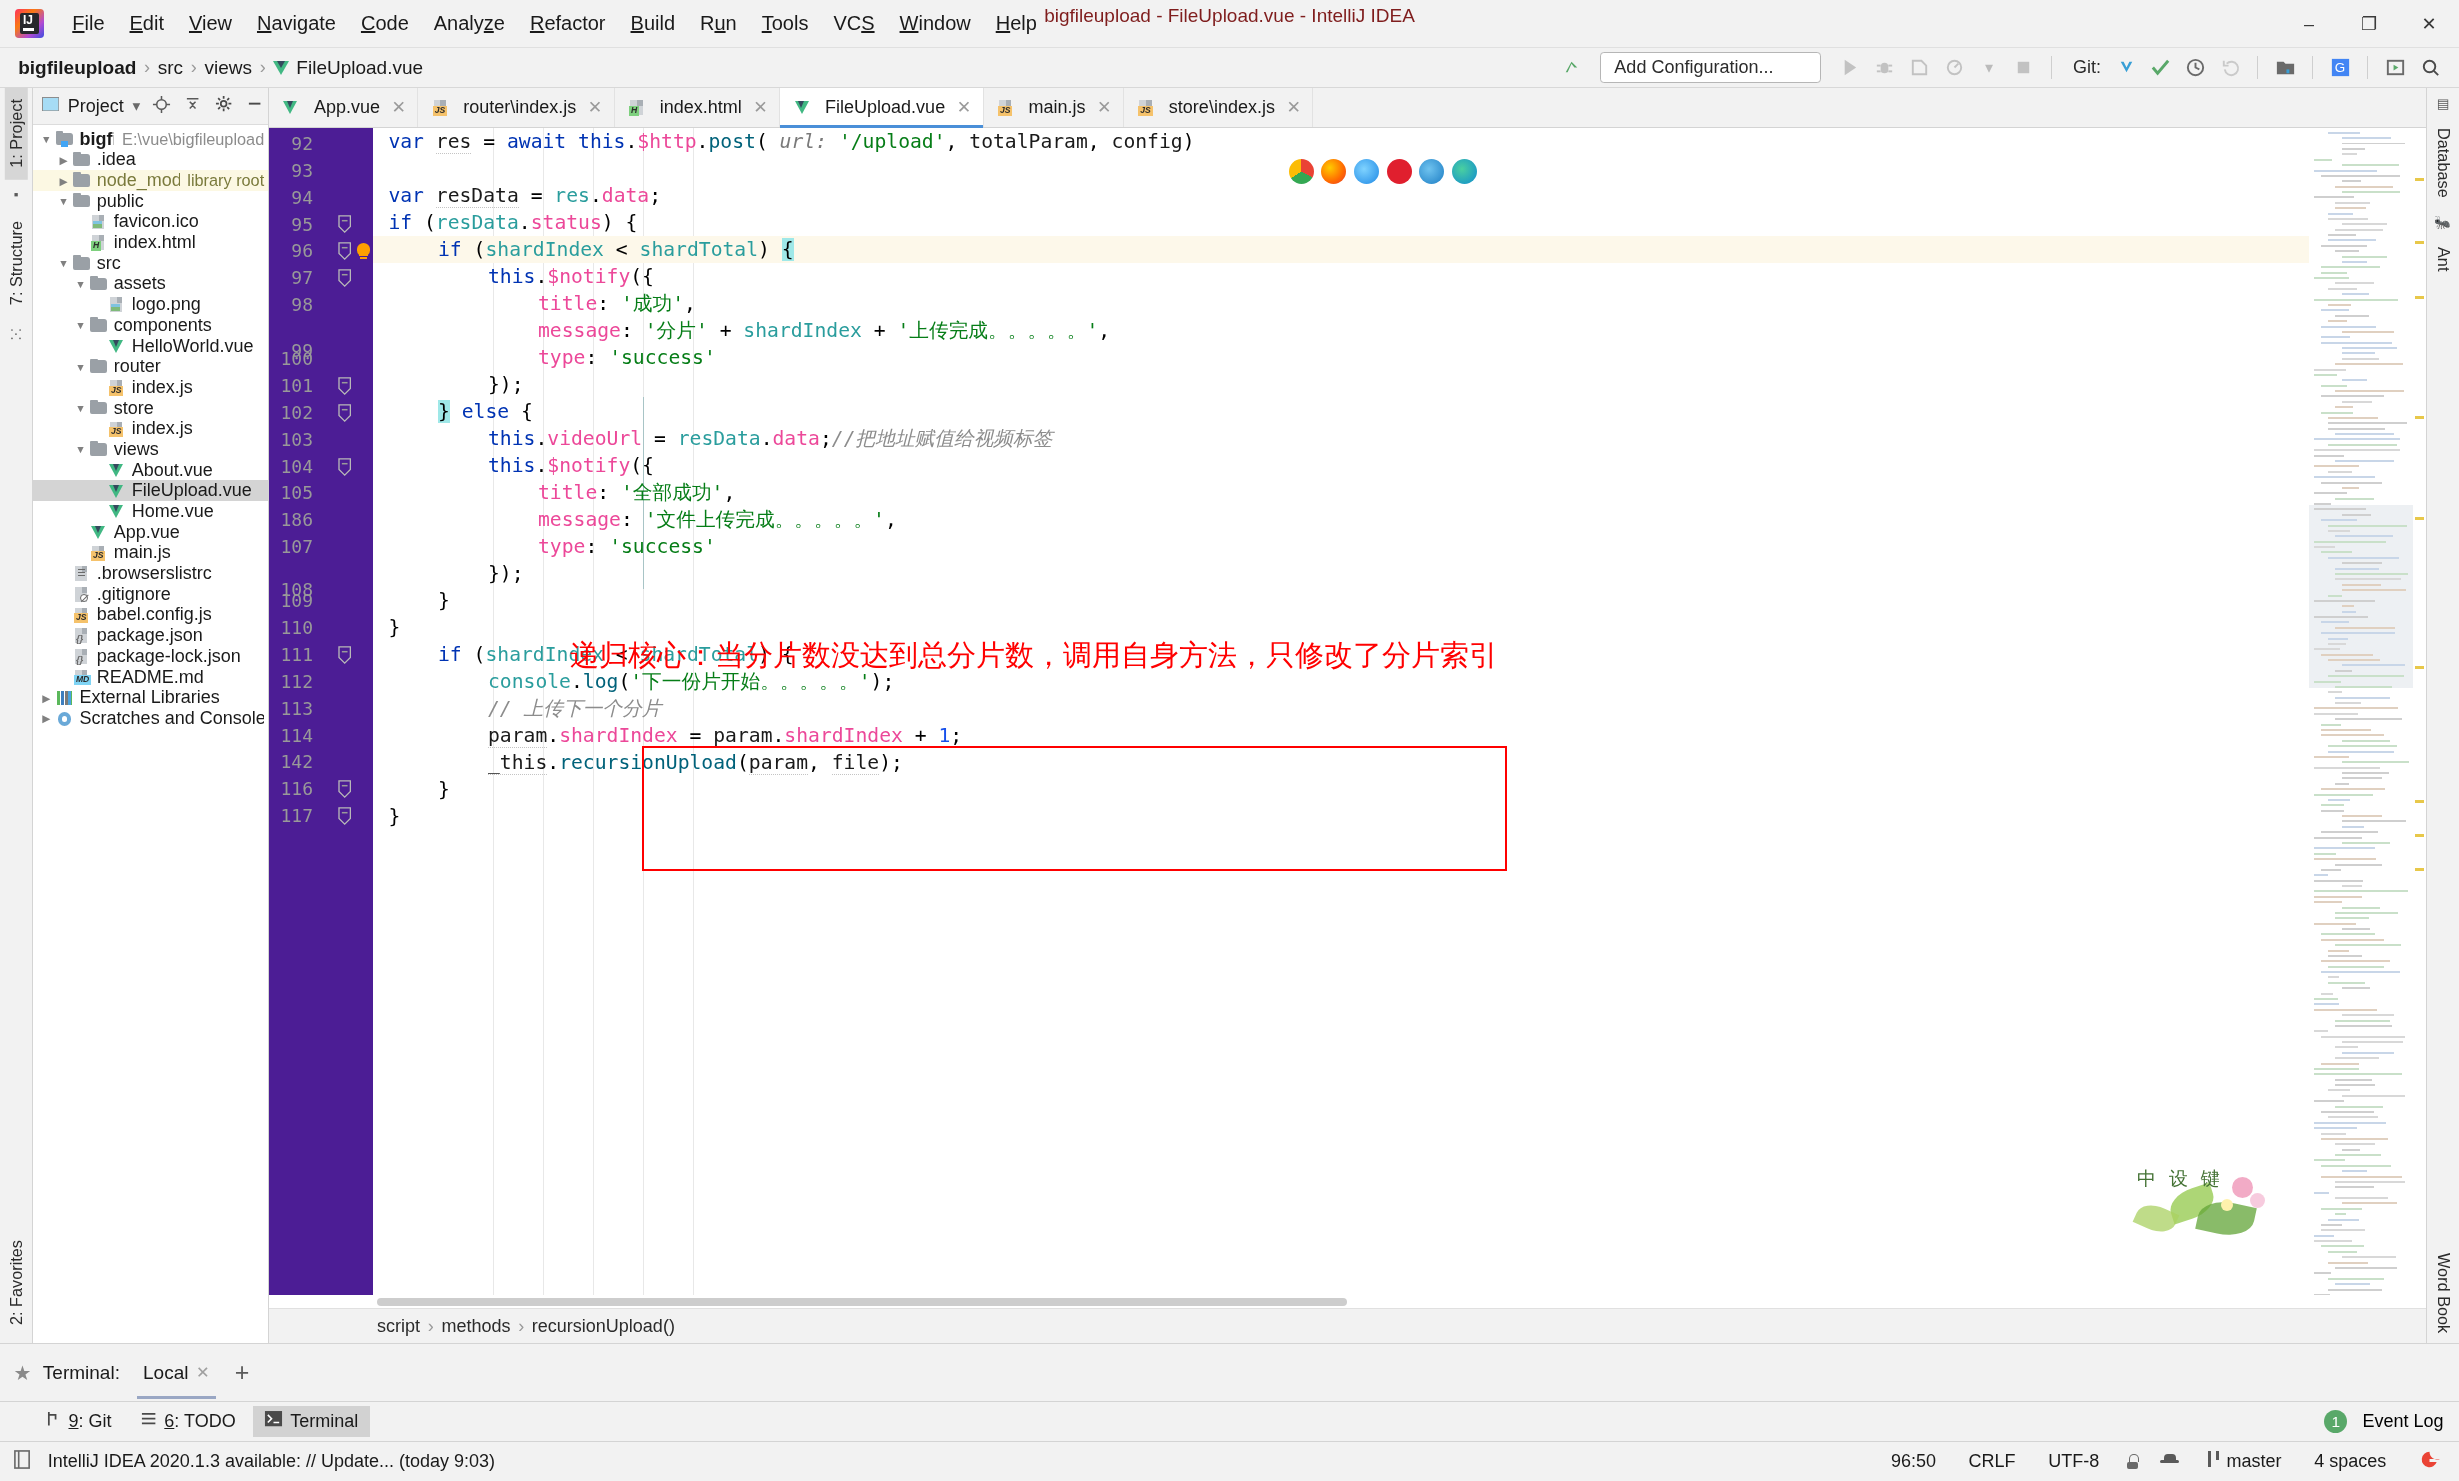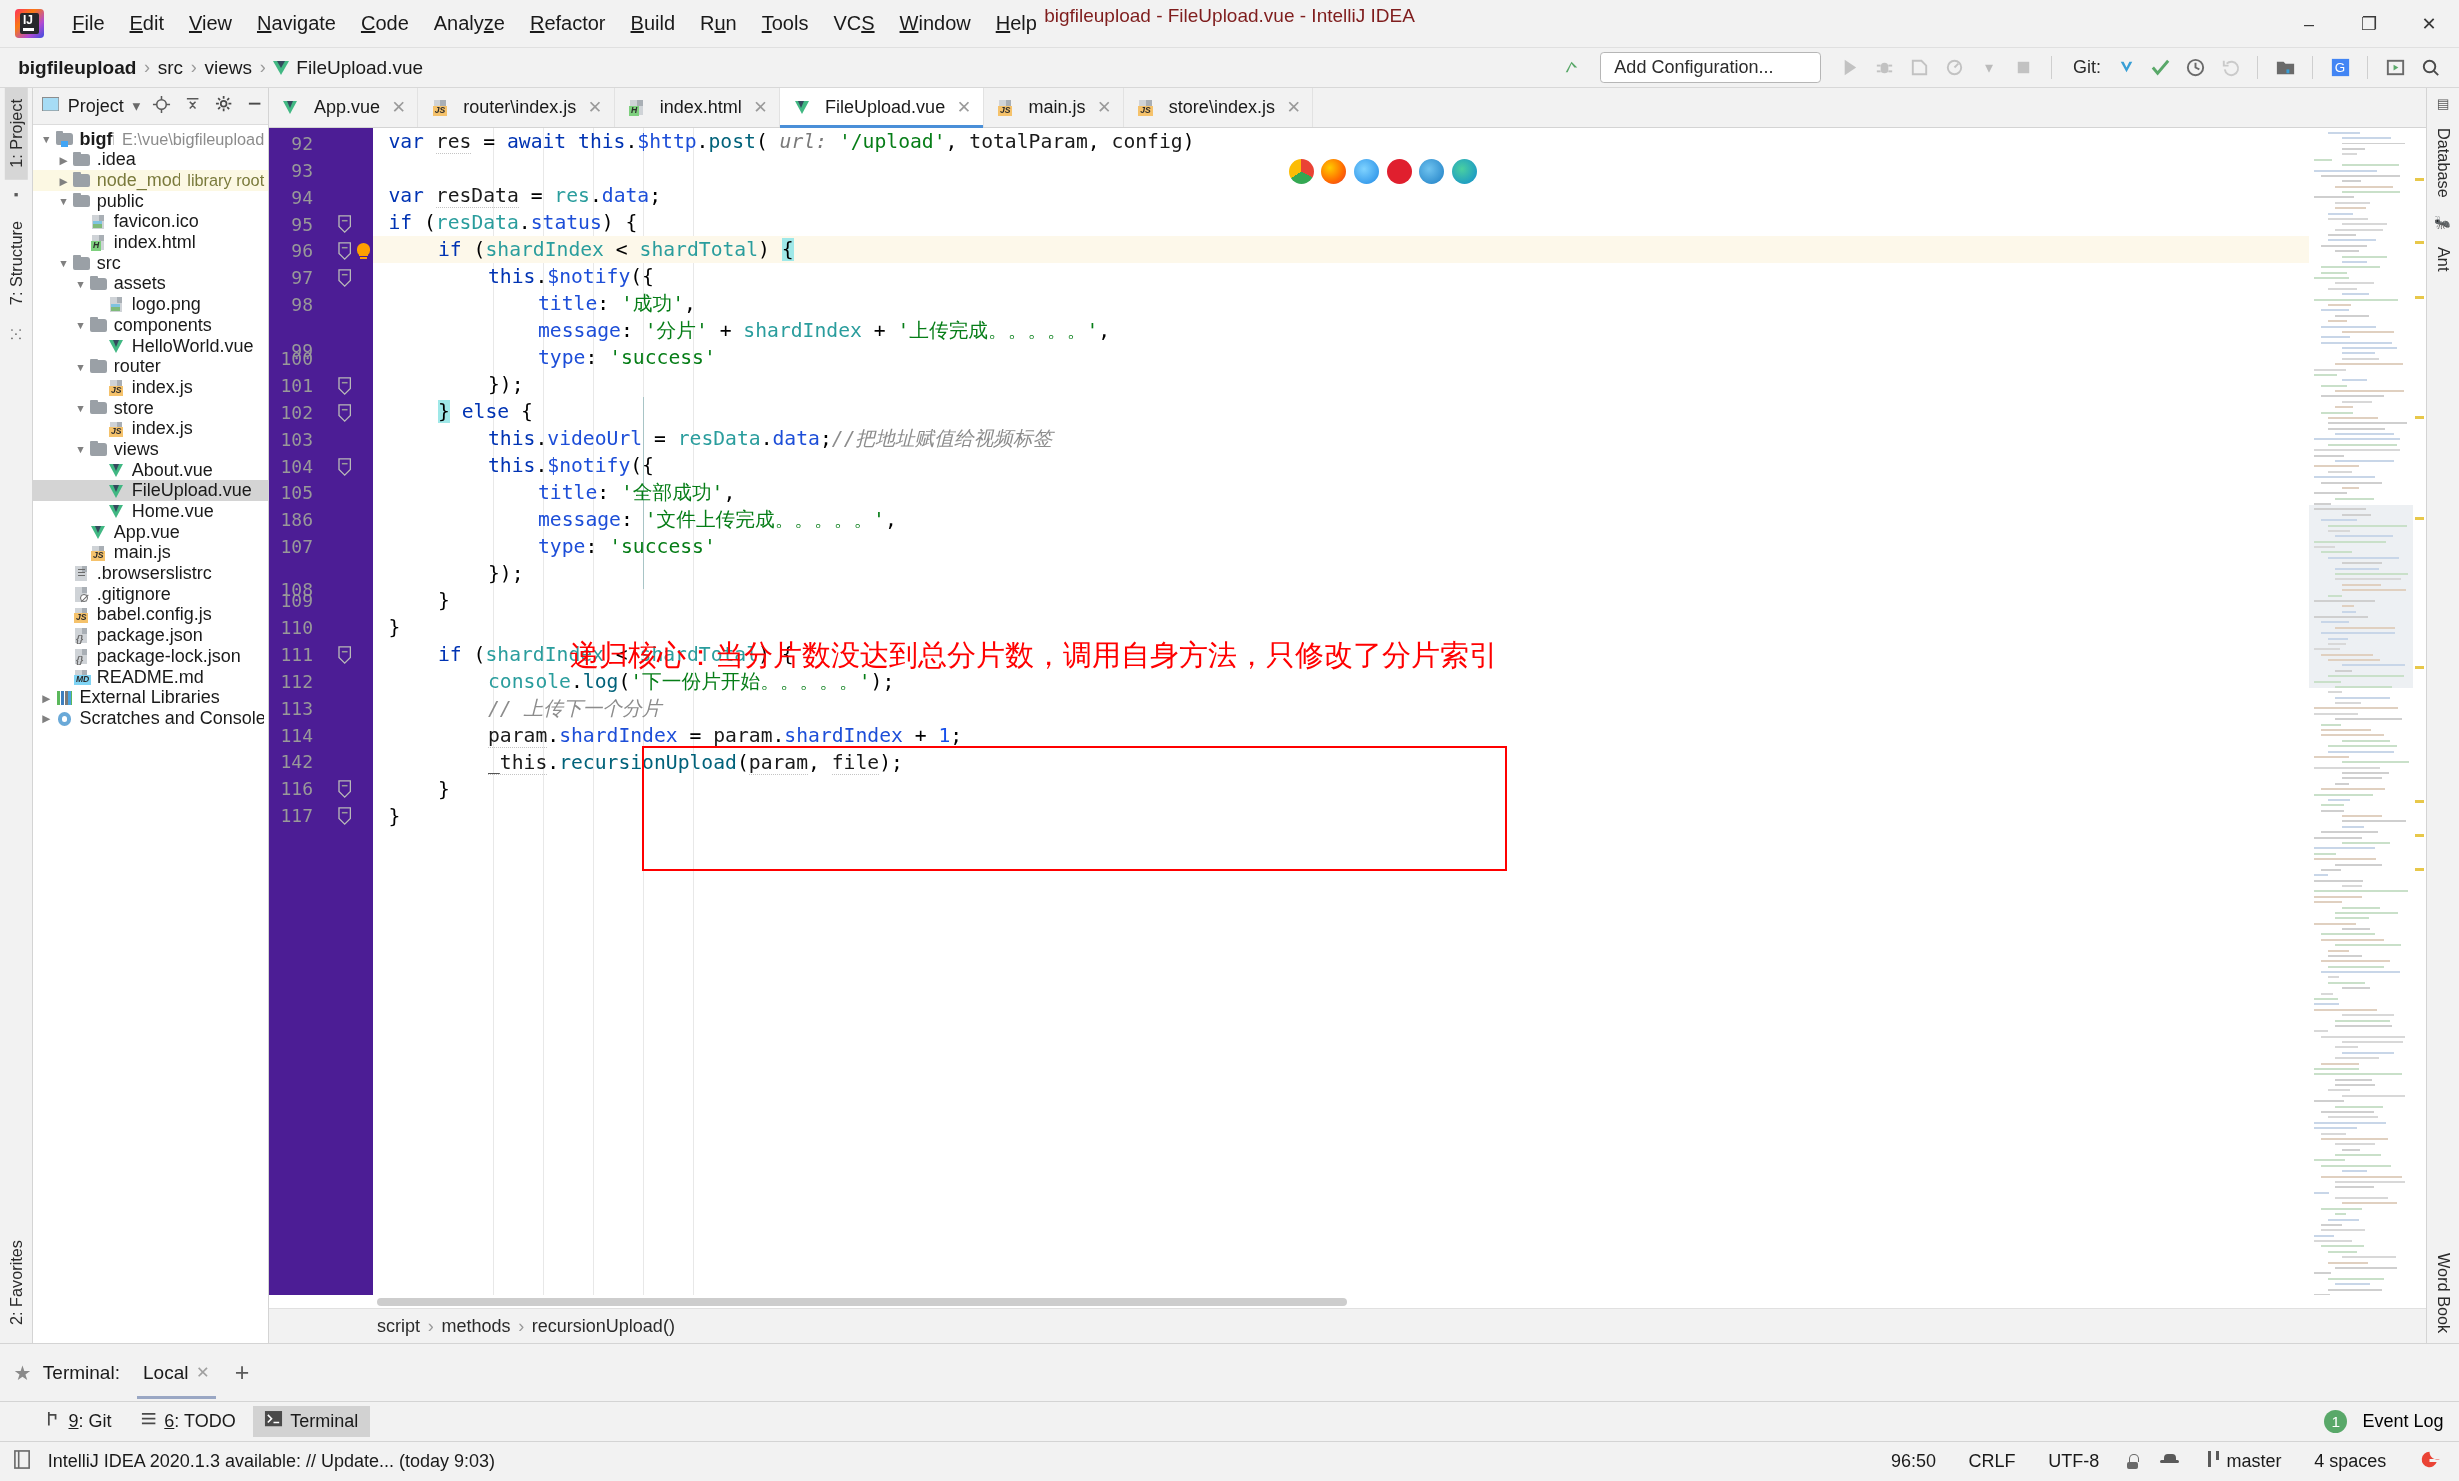--- a/index.html
+++ b/index.html
@@ -263,21 +263,21 @@
   .cl.hlline { background: #fdf8ea; }
   .guide {
     position: absolute; top: 0; bottom: 0; width: 1px; background: #e8e8e8;
   }
   .caretcol { position:absolute; top:0; bottom:0; width:1px; background:#a8c4c6;}
 
   
   .kw  { color: #0033b3; }
   .idf { color: #1a1a1a; }
   .teal{ color: #2a9d9d; }
-  .prop{ color: #1d4ed8; }
+  .prop{ color: #ec4899; }
   .str { color: #067d17; }
   .cmt { color: #8c8c8c; font-style: italic; }
   .num { color: #1750eb; }
   .fn  { color: #00627a; }
   .param-lbl { color: #7a7a7a; font-style: italic; }
   .squig { border-bottom: 1.9px dotted #c4c4c4; }
   .bracematch { background: #9fe8e8; }
 
   
   .annot {
@@ -867,20 +867,29 @@
             <span class="bico" style="background:radial-gradient(circle at 40% 40%,#7fd3ff,#1e88e5);"></span>
             <span class="bico" style="background:#e01f2e;"></span>
             <span class="bico" style="background:radial-gradient(circle at 40% 40%,#6fc3ef,#1c7dc4);"></span>
             <span class="bico" style="background:radial-gradient(circle at 40% 40%,#4ad0a0,#0f8bd0);"></span>
           </div>
 
           <div class="annot" style="left:197px; top:509px; width:1114px;">递归核心：当分片数没达到总分片数，调用自身方法，只修改了分片索引</div>
 
           <div class="redbox" style="left:269px; top:618px; width:865px; height:125px;"></div>
 
+          <div class="watermark">
+            <div class="wm-leaf" style="left:125px; top:50px; width:46px; height:29px; transform:rotate(-18deg);"></div>
+            <div class="wm-leaf" style="left:154px; top:63px; width:56px; height:33px; transform:rotate(12deg); background:#5aa02c;"></div>
+            <div class="wm-leaf" style="left:92px;  top:67px; width:40px; height:25px; transform:rotate(24deg); background:#a5cf5a;"></div>
+            <div class="wm-flower" style="left:188px; top:38px; width:21px; height:21px; background:#f2a7c3;"></div>
+            <div class="wm-flower" style="left:206px; top:54px; width:15.4px; height:15.4px; background:#f7c9dd;"></div>
+            <div class="wm-flower" style="left:177px; top:60px; width:12.5px; height:12.5px; background:#fff1a8;"></div>
+            <div class="wm-text">中 设 键</div>
+          </div>
         </div>
 
         <div class="minimap" id="minimap">
           <div class="mm-scroll" style="top:377px; height:183px;"></div>
         <div class="mm-line" style="left: 19px; top: 3.8px; width: 32px; background: rgb(200, 214, 232);"></div>
             <div class="mm-line" style="left: 33px; top: 9.2px; width: 49px; background: rgb(200, 214, 232);"></div>
             <div class="mm-line" style="left: 33px; top: 14.6px; width: 63px; background: rgb(207, 207, 207);"></div>
             <div class="mm-line" style="left: 33px; top: 20px; width: 23px; background: rgb(207, 207, 207);"></div>
             <div class="mm-line" style="left: 33px; top: 25px; width: 15px; background: rgb(216, 216, 216);"></div>
             <div class="mm-line" style="left: 5.8px; top: 31px; width: 17.5px; background: rgb(201, 224, 201);"></div>

